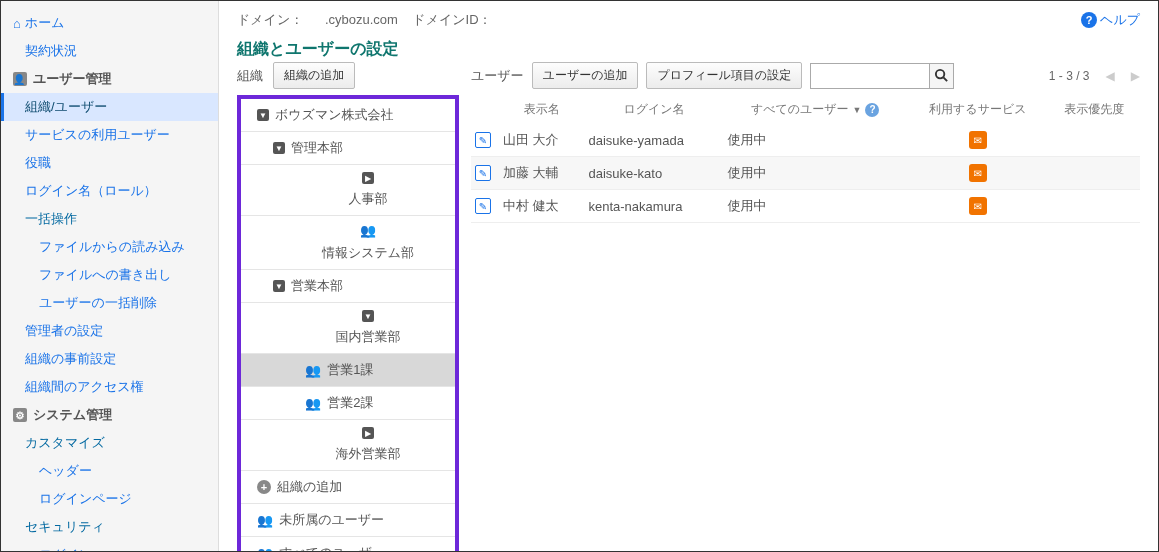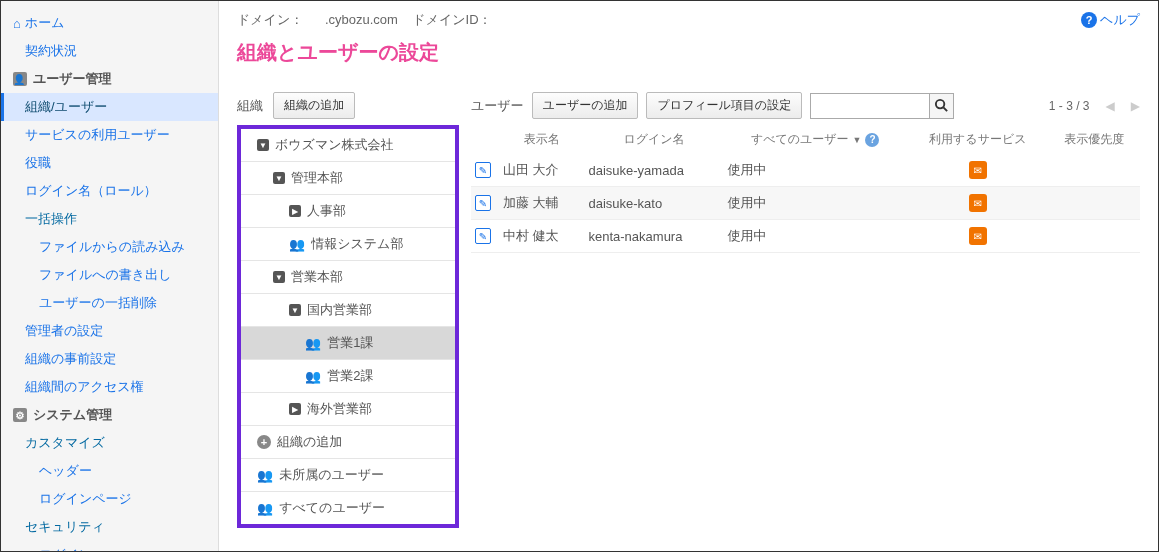--- a/index.html
+++ b/index.html
@@ -10,37 +10,37 @@
 .sidebar .nav-home { padding-left: 12px; display: flex; align-items: center; gap: 4px; }
 .sidebar .section-header { display: flex; align-items: center; gap: 6px; padding: 5px 12px; font-weight: bold; color: #555; }
 .sidebar .nav-text { color: #0369a1; padding-left: 24px; cursor: default; }
 .sidebar .nav-sub { padding-left: 38px; }
 .sidebar .nav-active { background: #d9e7ff; border-left: 3px solid #1a73e8; padding-left: 21px; color: #0c4a6e; }
 .icon-sq { width: 14px; height: 14px; display: inline-flex; align-items: center; justify-content: center; background: #888; color: #fff; font-size: 10px; border-radius: 2px; }
 .main { flex: 1; padding: 10px 18px; overflow: auto; }
 .topbar { display: flex; justify-content: space-between; align-items: center; color: #666; margin-bottom: 10px; }
 .help { color: #1a73e8; display: flex; align-items: center; gap: 3px; }
 .help-icon { width: 16px; height: 16px; border-radius: 50%; background: #1a73e8; color: #fff; display: inline-flex; align-items: center; justify-content: center; font-size: 11px; font-weight: bold; }
-h1 { font-size: 20px; font-weight: bold; color: #ec4899; margin-bottom: 26px; }
+h1 { font-size: 16px; font-weight: bold; color: #0f766e; margin-bottom: 2px; }
 .panels { display: flex; gap: 12px; }
 .panel-left { width: 222px; }
 .panel-right { flex: 1; }
 .panel-head { display: flex; align-items: center; gap: 10px; margin-bottom: 6px; }
 .panel-head .label { color: #555; font-size: 13px; }
 .btn { background: linear-gradient(#fdfdfd,#ececec); border: 1px solid #bbb; padding: 4px 10px; font-size: 12px; cursor: pointer; border-radius: 2px; color: #333; }
 .tree { border: 4px solid #6d28d9; }
 .tree-row { display: flex; align-items: center; gap: 6px; padding: 7px 8px; border-bottom: 1px solid #e5e5e5; cursor: pointer; background: #fff; color: #555; }
 .tree-row.selected { background: #d8d8d8; }
 .tree-row .arrow { width: 12px; height: 12px; background: #555; border-radius: 2px; display: inline-flex; align-items: center; justify-content: center; color: #fff; font-size: 8px; }
 .tree-row .arrow.right::before { content: "▶"; }
 .tree-row .arrow.down::before { content: "▼"; }
 .tree-row .plus { width: 14px; height: 14px; background: #888; border-radius: 50%; color: #fff; display: inline-flex; align-items: center; justify-content: center; font-size: 11px; font-weight: bold; }
 .tree-row.d1 { padding-left: 16px; }
 .tree-row.d2 { padding-left: 32px; }
-.tree-row.d3 { padding-left: 48px; }
+.tree-row.d3 { padding-left: 48px; flex-direction: column; }
 .tree-row.d4 { padding-left: 64px; }
 .users-ico { color: #777; font-size: 13px; }
 .search-wrap { display: flex; align-items: center; border: 1px solid #aaa; height: 26px; }
 .search-wrap input { border: none; outline: none; padding: 3px 6px; width: 118px; font-size: 12px; }
 .search-wrap .sbtn { width: 24px; height: 100%; display: flex; align-items: center; justify-content: center; cursor: pointer; background: #f5f5f5; border-left: 1px solid #aaa; }
 .pager { color: #666; display: flex; align-items: center; gap: 16px; font-size: 12px; }
 .pager .arroff { color: #ccc; }
 .table { width: 100%; border-collapse: collapse; }
 .table th { text-align: center; color: #777; font-weight: normal; padding: 6px 4px; font-size: 12px; }
 .table td { padding: 7px 4px; border-bottom: 1px solid #eee; color: #555; font-size: 13px; text-align: left; }

